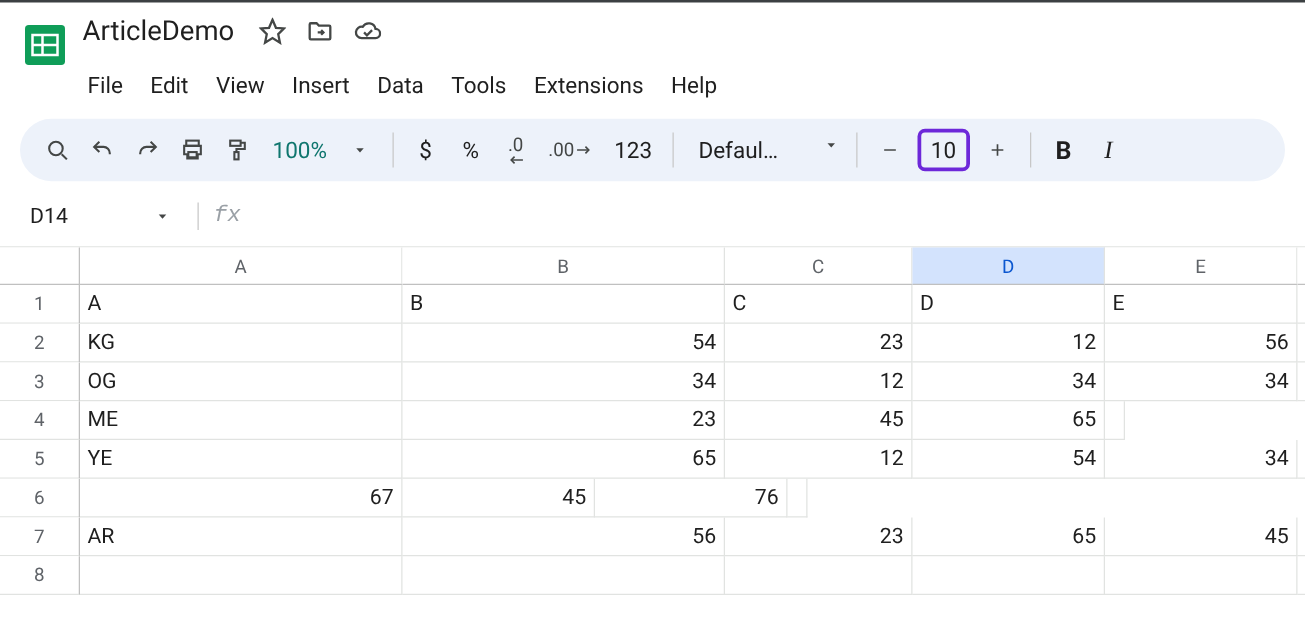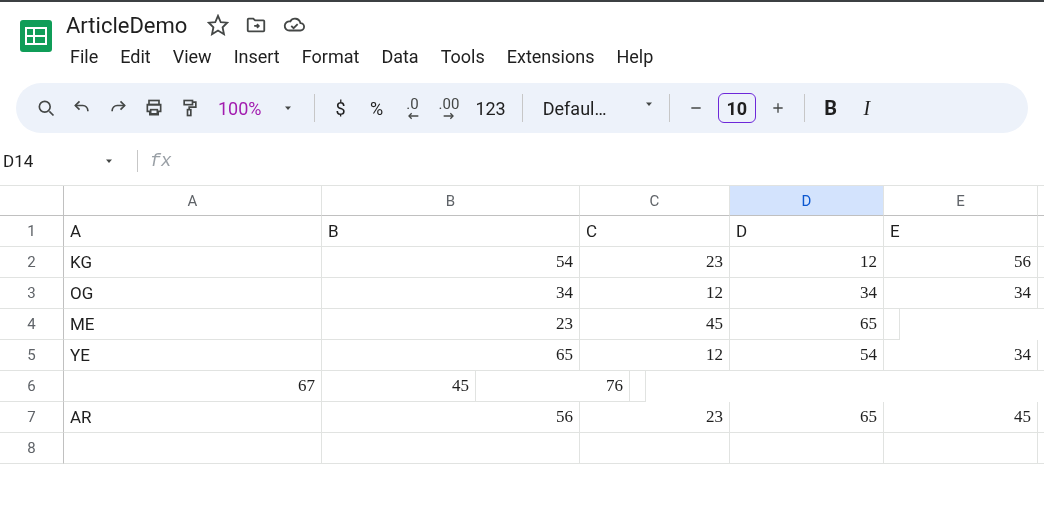--- a/index.html
+++ b/index.html
@@ -39,21 +39,21 @@
     margin-right: 4px;
   }
   .title-icon {
     width: 22px;
     height: 22px;
     display: flex;
     align-items: center;
     justify-content: center;
     color: #444746;
   }
-  .menubar { display: flex; gap: 2px; margin-top: 2px; margin-left: -6px; align-items: center; }
+  .menubar { display: flex; gap: 2px; margin-top: 14px; margin-left: -6px; align-items: center; }
   .menu-item {
     font-size: 18px;
     color: #1f1f1f;
     padding: 4px 10px;
     border-radius: 4px;
   }
   .toolbar-wrap {
     margin: 12px 16px 0 16px;
     background: #edf2fa;
     border-radius: 40px;
@@ -72,56 +72,55 @@
     align-items: center;
     justify-content: center;
     color: #444746;
     font-size: 18px;
     border-radius: 6px;
     box-sizing: border-box;
   }
   .tb-txt { color: #1f1f1f; font-size: 18px; }
   .tb-sep { width: 1px; height: 28px; background: #c7c7c7; margin: 0 8px; }
   .zoom-group { display: flex; align-items: center; }
-  .zoom-text { font-size: 18px; color: #a21caf; padding: 0 4px 0 10px; }
+  .zoom-text { font-size: 18px; color: #0f766e; padding: 0 4px 0 10px; }
   .caret-down { margin-left: 4px; }
   .font-box {
     display: flex;
     align-items: flex-start;
     width: 112px;
     padding: 0 6px 0 12px;
     justify-content: space-between;
   }
   .size-box {
     display: flex;
     align-items: center;
     gap: 4px;
   }
   .size-input {
     width: 36px;
     height: 28px;
-    border: 1px solid #6d28d9;
+    border: 3px solid #6d28d9;
     border-radius: 6px;
     display: flex;
     align-items: center;
     justify-content: center;
     font-size: 18px;
     color: #1f1f1f;
     background: #fff0;
-    font-weight: bold;
   }
   .bold-btn { font-weight: 700; font-size: 20px; width: 36px; color:#1f1f1f; }
   .italic-btn { font-style: italic; font-family: Georgia, serif; font-size: 20px; width: 36px; color:#1f1f1f; }
 
   .namebox-row {
     display: flex;
     align-items: center;
     height: 36px;
     margin-top: 10px;
-    padding-left: 3px;
+    padding-left: 24px;
     gap: 0;
   }
   .namebox {
     display: flex;
     align-items: center;
     width: 112px;
     justify-content: space-between;
     padding-right: 10px;
   }
   .namebox-text { font-size: 17px; color: #1f1f1f; }
@@ -177,21 +176,21 @@
     border-right: 1px solid #e1e3e1;
     border-bottom: 1px solid #e1e3e1;
     display: flex;
     align-items: center;
     font-size: 17px;
     color: #1f1f1f;
     box-sizing: border-box;
     padding: 0 6px;
   }
   .cell.txt { justify-content: flex-start; }
-  .cell.num { justify-content: flex-end; font-family: Liberation Serif, serif; }
+  .cell.num { justify-content: flex-end; }
   
   .cA { width: 258px; }
   .cB { width: 258px; }
   .cC { width: 150px; }
   .cD { width: 154px; }
   .cE { width: 154px; }
   .cF { width: 16px; }
   svg { display:block; }
 </style>
 </head>
@@ -228,21 +227,20 @@
             <path d="M7 18a5 5 0 1 1 .9-9.9A6 6 0 0 1 19 10a4 4 0 0 1 0 8z"></path>
             <polyline points="9 13 11.5 15.5 16 11"></polyline>
           </svg>
       </span>
     </div>
     <div class="menubar">
       <span class="menu-item">File</span>
       <span class="menu-item">Edit</span>
       <span class="menu-item">View</span>
       <span class="menu-item">Insert</span>
-      <span class="menu-item">Format</span>
       <span class="menu-item">Data</span>
       <span class="menu-item">Tools</span>
       <span class="menu-item">Extensions</span>
       <span class="menu-item">Help</span>
     </div>
   </div>
 </div>
 
 <div class="toolbar-wrap">
   <div class="tb-btn">
@@ -288,21 +286,21 @@
   <div class="tb-sep"></div>
   <div class="tb-btn tb-txt">$</div>
   <div class="tb-btn tb-txt">%</div>
   <div class="tb-btn" style="flex-direction:column;line-height:1;">
     <span style="font-size:15px;color:#444746;">.0</span>
     <svg width="16" height="8" viewBox="0 0 24 12" fill="none" stroke="#444746" stroke-width="2">
         <path d="M20 6H6"></path>
         <path d="M10 2 6 6l4 4"></path>
       </svg>
   </div>
-  <div class="tb-btn" style="flex-direction:column;line-height:1;">
+  <div class="tb-btn" style="flex-direction:row;line-height:1;">
     <span style="font-size:15px;color:#444746;">.00</span>
     <svg width="16" height="8" viewBox="0 0 24 12" fill="none" stroke="#444746" stroke-width="2">
         <path d="M4 6h14"></path>
         <path d="M14 2l4 4-4 4"></path>
       </svg>
   </div>
   <div class="tb-btn tb-txt">123</div>
   <div class="tb-sep"></div>
   <div class="font-box">
     <span class="tb-txt">Defaul…</span>

